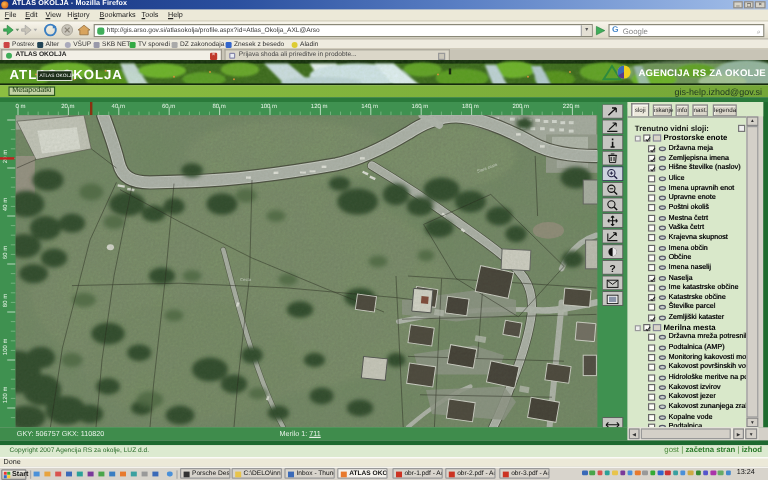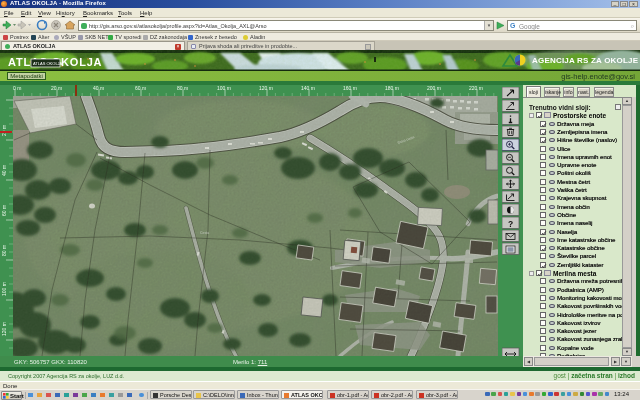--- a/index.html
+++ b/index.html
@@ -146,21 +146,21 @@
   <path d="M520,10 L515,13 A5.5,5.5 0 0 0 520,15.5 Z" fill="#5a3a8a"></path>
  </g>
  <text x="532" y="13" font-family="Liberation Sans,sans-serif" font-size="8" font-weight="bold" fill="#ffffff" letter-spacing="0.2">AGENCIJA RS ZA OKOLJE</text>
  <text x="8" y="16" font-family="Liberation Sans,sans-serif" font-size="11" font-weight="bold" fill="#ffffff" letter-spacing="0.8">ATLAS OKOLJA</text>
  <rect x="31" y="9" width="29" height="8" fill="#1c2e18" stroke="#fff" stroke-width="0.7"></rect>
  <text x="33" y="14.5" font-family="Liberation Sans,sans-serif" font-size="4" fill="#fff">ATLAS OKOLJA</text>
 </svg>
 
 <div class="ab" style="left:0;top:71px;width:640px;height:10px;background:linear-gradient(90deg,#8cbf41,#74a637)">
  <div class="ab" style="left:7px;top:1px;width:39px;height:8px;background:#c3d2a4;border:1px solid #2a5a1a;font-size:6px;color:#1a3a10;text-align:center;line-height:7px">Metapodatki</div>
- <span class="ab" style="right:5px;top:1px;font-size:7.5px;color:#223a22">gis-help.enote@gov.si</span>
+ <span class="ab" style="right:5px;top:1px;font-size:7.5px;color:#223a22">gis-help.izhod@gov.si</span>
 </div>
 
 <div class="ab" style="left:0;top:81px;width:640px;height:4px;background:#2a7a3a"></div>
 
 <div class="ab" style="left:0;top:85px;width:640px;height:271px;background:#3f9150"></div>
 
 <svg class="ab" style="left:0;top:85px" width="523" height="11" viewBox="0 0 523 11">
  <g stroke="#e8f4e8" stroke-width="0.6">
       <line x1="15" y1="4" x2="15" y2="11"></line>
       <line x1="57" y1="4" x2="57" y2="11"></line>

